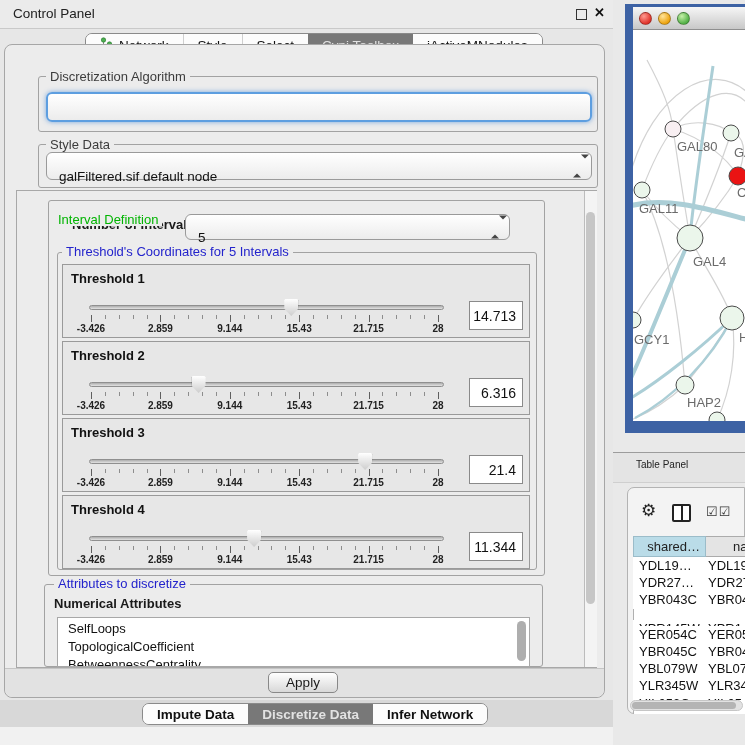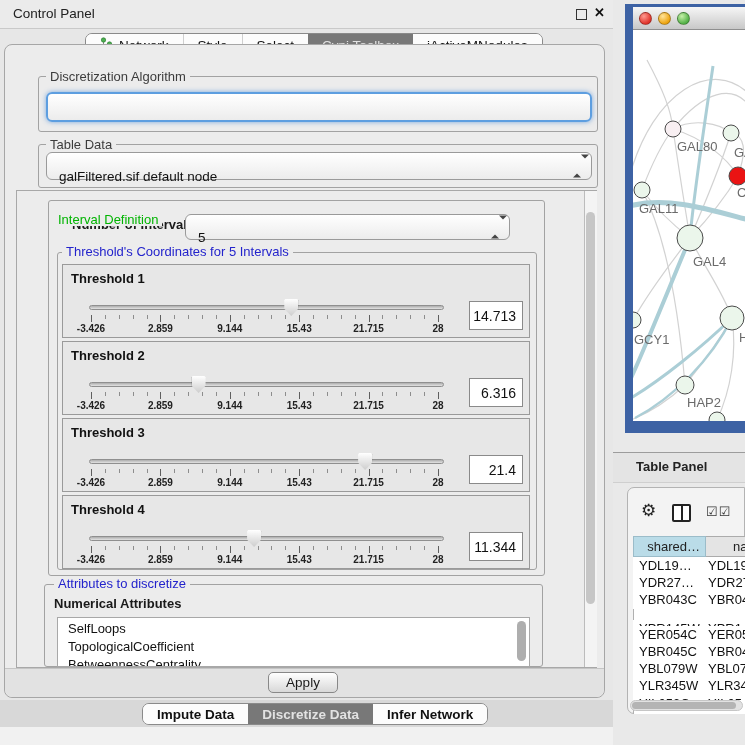--- a/index.html
+++ b/index.html
@@ -75,21 +75,21 @@
   #net-titlebar{position:absolute;left:8px;top:3px;width:112px;height:23px;background:linear-gradient(#f6f6f6,#c8c8c8);
                 border-bottom:1px solid #8f8f8f;box-sizing:border-box;}
   .tlight{position:absolute;top:4.5px;width:13px;height:13px;border-radius:50%;border:1px solid rgba(0,0,0,.3);box-sizing:border-box;}
   #tl-red{left:6px;background:radial-gradient(circle at 35% 30%,#ff9a90,#e0342b 70%);}
   #tl-yellow{left:25px;background:radial-gradient(circle at 35% 30%,#ffe49a,#eda410 70%);}
   #tl-green{left:44px;background:radial-gradient(circle at 35% 30%,#c6f0a8,#53b147 70%);}
   #net-canvas{position:absolute;left:8px;top:26px;width:112px;height:391px;background:#ffffff;}
   
   #tp-bar{left:613px;top:452px;width:132px;height:31px;background:#e4e4e4;border-top:1px solid #9c9c9c;
           border-bottom:1px solid #cfcfcf;box-sizing:border-box;}
-  #tp-title{left:636px;top:459px;font-size:13px;color:#222;font-weight:bold;}
+  #tp-title{left:636px;top:459px;font-size:10px;color:#222;}
   #tp-panel{left:627px;top:487px;width:118px;height:227px;background:#f3f3f3;border:1px solid #b3b3b3;
             border-radius:7px 0 0 7px;box-sizing:border-box;}
   #tp-gear{left:641px;top:502px;font-size:17px;color:#222;line-height:17px;}
   #tp-split{left:672px;top:504px;width:19px;height:18px;border:2px solid #222;border-radius:2px;background:#fff;box-sizing:border-box;}
   #tp-split .mid{position:absolute;left:50%;top:0;bottom:0;width:2px;background:#222;transform:translateX(-50%);}
   #tp-checks{left:706px;top:504px;font-size:13px;color:#333;letter-spacing:1px;}
   #tp-table-bg{left:633px;top:536px;width:112px;height:178px;background:#ffffff;border-left:1px solid #b0b0b0;box-sizing:border-box;}
   .hdr-cell{position:absolute;top:536px;height:21px;box-sizing:border-box;font-size:13px;color:#222;line-height:20px;}
   #hdr-shared{left:633px;width:73px;background:#badce8;border:1px solid #9bbcc9;text-align:right;padding-right:5px;}
   #hdr-name{left:706px;width:60px;background:#e4e4e4;border-top:1px solid #ababab;border-bottom:1px solid #ababab;padding-left:27px;}
@@ -137,21 +137,21 @@
     </div>
 
   <div class="abs" id="outer-panel"></div>
 
   <div class="abs group" style="left:38px;top:76px;width:560px;height:56px;"></div>
   <div class="grouptitle gt-gray" style="left:46px;top:70px;z-index:1;">Discretization Algorithm</div>
   <div class="combo" id="algo-combo"></div>
 
 
   <div class="abs group" style="left:38px;top:144px;width:560px;height:44px;"></div>
-  <div class="grouptitle gt-gray" style="left:46px;top:138px;">Table Data</div>
+  <div class="grouptitle gt-gray" style="left:46px;top:138px;">Style Data</div>
   <div class="combo" style="left:46px;top:152px;width:546px;height:28px;">
     <span class="cval">galFiltered.sif default node</span>
     <span class="spin"><span class="up"></span><span class="dn"></span></span>
   </div>
 
   <div class="abs" id="viewport"></div>
   <div class="abs" id="vsb-track"></div>
   <div class="abs" id="vsb-thumb"></div>
 
   <div class="abs group" style="left:48px;top:200px;width:497px;height:376px;"></div>

